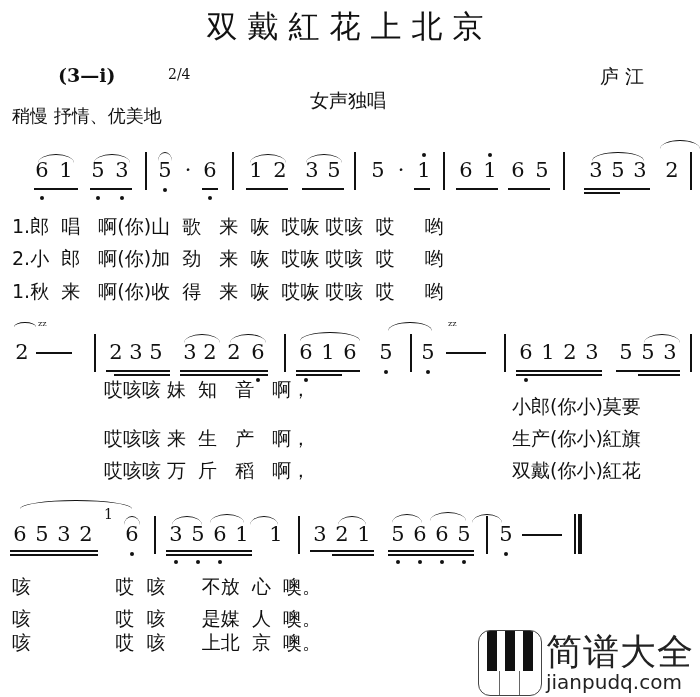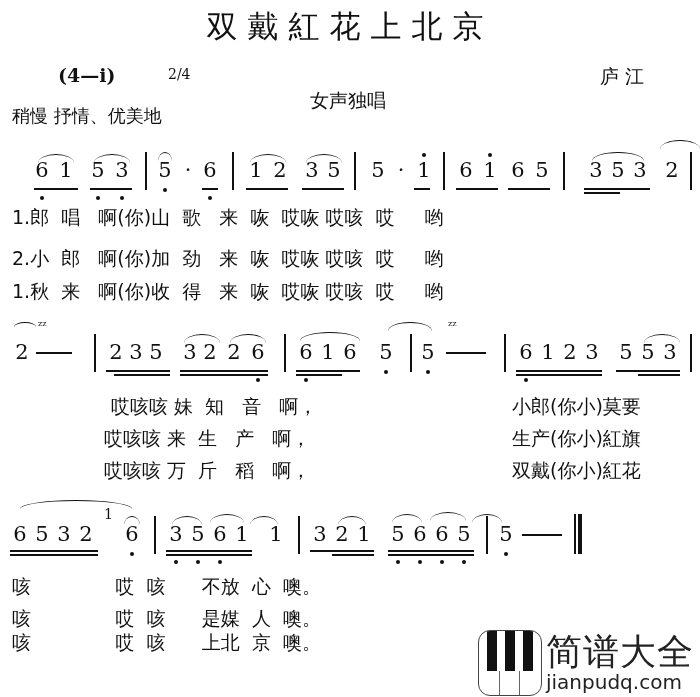--- a/index.html
+++ b/index.html
@@ -27,21 +27,21 @@
     height: 8px;
   }
   .dash { position: absolute; height: 2px; background: #111; }
   .wm-text { font-family: "DejaVu Sans", sans-serif; color: #222; }
 </style>
 </head>
 <body>
 
 <div class="abs title">双戴紅花上北京</div>
 
-<div class="abs hdr" style="left:58px; font-weight:bold;">(4—i)</div>
+<div class="abs hdr" style="left:58px; font-weight:bold;">(3—i)</div>
 <div class="abs hdr" style="left:168px; font-size:14px; top:66px;">2/4</div>
 <div class="abs hdr" style="left:310px; font-family:'DejaVu Sans',sans-serif;margin-top:24px;">女声独唱</div>
 <div class="abs hdr" style="left:600px; font-family:'DejaVu Sans',sans-serif;">庐 江</div>
 
 <div class="abs tempo" style="font-family:'DejaVu Sans',sans-serif;">稍慢  抒情、优美地</div>
 
 <div>
 
   <span class="note" style="left:34px; top:158px;">6</span>
   <span class="note" style="left:58px; top:158px;">1</span>
@@ -93,21 +93,21 @@
 
   <div class="slur" style="left:38px; top:154px; width:36px;"></div>
   <div class="slur" style="left:94px; top:154px; width:36px;"></div>
   <div class="slur" style="left:158px; top:152px; width:14px;"></div>
   <div class="slur" style="left:250px; top:154px; width:36px;"></div>
   <div class="slur" style="left:306px; top:154px; width:36px;"></div>
   <div class="slur" style="left:592px; top:152px; width:52px;"></div>
   <div class="slur" style="left:660px; top:140px; width:40px;"></div>
 </div>
 
-<div class="lyr" style="left:12px; top:205px;">1.郎  唱   啊(你)山  歌   来  咴  哎咴 哎咳  哎     哟</div>
+<div class="lyr" style="left:12px; top:214px;">1.郎  唱   啊(你)山  歌   来  咴  哎咴 哎咳  哎     哟</div>
 <div class="lyr" style="left:12px; top:246px;">2.小  郎   啊(你)加  劲   来  咴  哎咴 哎咳  哎     哟</div>
 <div class="lyr" style="left:12px; top:279px;">1.秋  来   啊(你)收  得   来  咴  哎咴 哎咳  哎     哟</div>
 
 <div>
   <span class="note" style="left:14px; top:340px;">2</span>
   <div class="dash" style="left:36px; top:352px; width:36px;"></div>
   <div class="slur" style="left:14px; top:322px; width:22px; height:4px;"></div>
   <span class="abs" style="left:38px; top:318px; font-size:13px;">ᶻᶻ</span>
   <div class="bar" style="left:94px; top:334px; height:38px;"></div>
   <span class="note" style="left:108px; top:340px;">2</span>
@@ -153,21 +153,21 @@
   <div class="dot" style="left:426px; top:370px;"></div>
   <div class="dot" style="left:524px; top:378px;"></div>
 
   <div class="slur" style="left:184px; top:334px; width:36px;"></div>
   <div class="slur" style="left:230px; top:334px; width:36px;"></div>
   <div class="slur" style="left:300px; top:332px; width:60px;"></div>
   <div class="slur" style="left:388px; top:322px; width:44px;"></div>
   <div class="slur" style="left:644px; top:334px; width:36px;"></div>
 </div>
 
-<div class="lyr" style="left:104px; top:394px;margin-left:7px;">哎咳咳 妹  知   音   啊，</div>
+<div class="lyr" style="left:104px; top:377px;">哎咳咳 妹  知   音   啊，</div>
 <div class="lyr" style="left:104px; top:426px;">哎咳咳 来  生   产   啊，</div>
 <div class="lyr" style="left:104px; top:458px;">哎咳咳 万  斤   稻   啊，</div>
 <div class="lyr" style="left:512px; top:394px;">小郎(你小)莫要</div>
 <div class="lyr" style="left:512px; top:426px;">生产(你小)紅旗</div>
 <div class="lyr" style="left:512px; top:458px;">双戴(你小)紅花</div>
 
 <div>
   <span class="note" style="left:12px; top:522px;">6</span>
   <span class="note" style="left:34px; top:522px;">5</span>
   <span class="note" style="left:56px; top:522px;">3</span>

